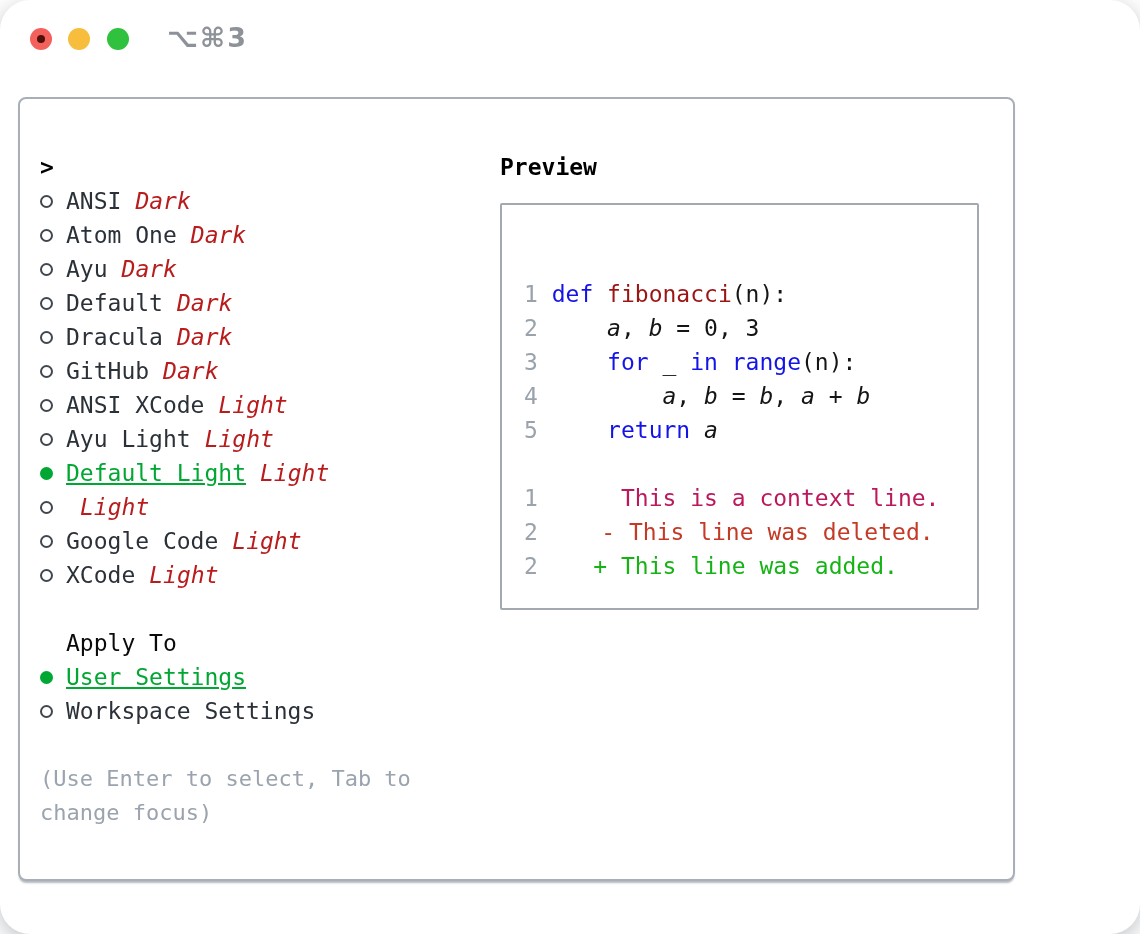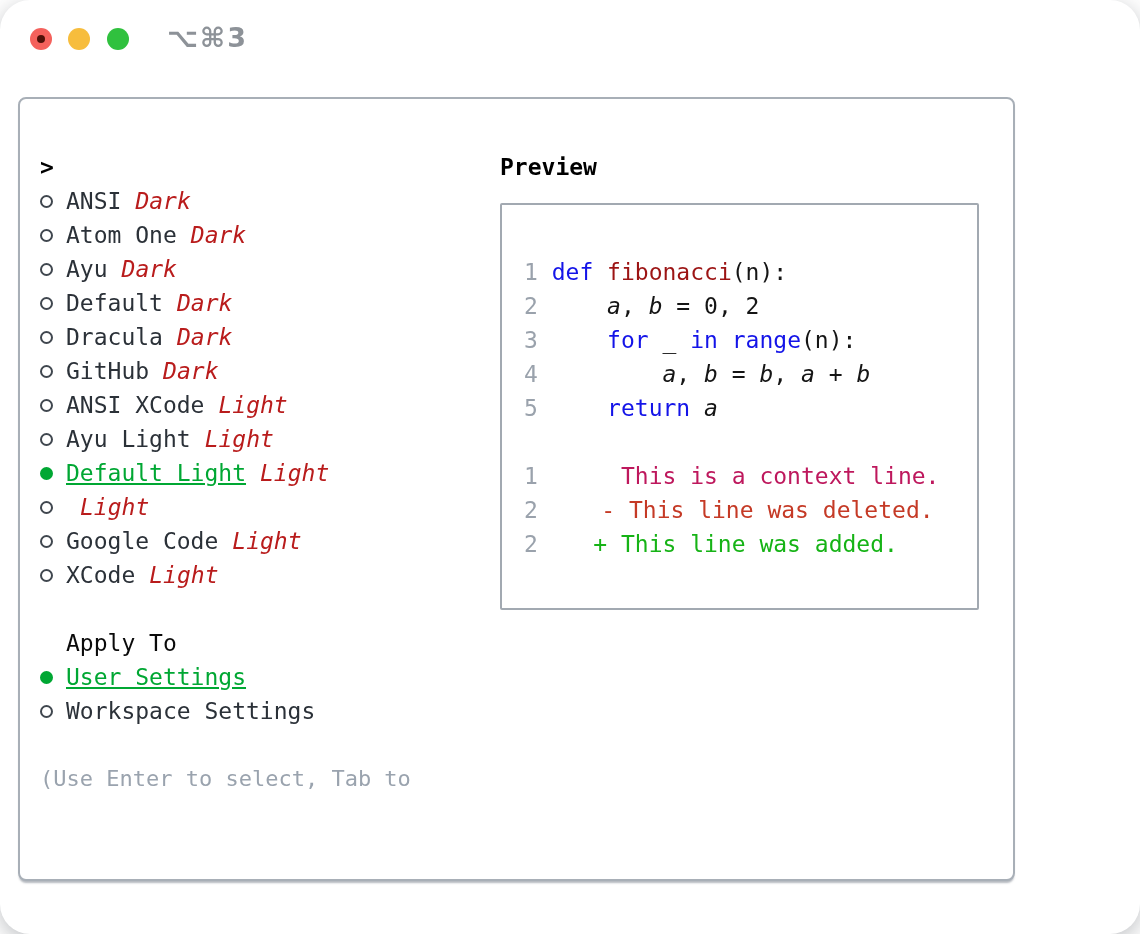--- a/index.html
+++ b/index.html
@@ -46,21 +46,21 @@
   .t-name.sel { color:#00a733;text-decoration:underline; }
   .t-variant { color:#b91c1c; margin-left:14px;font-style:italic; }
   .bold-label { color:#000; font-weight:bold; }
   .plain-label { color:#0a0a0a; }
   .hint { height:34px; line-height:34px; font-size:22px; color:#9aa3ae; white-space:pre; }
 
   
   .preview-box {
     margin-top:19px; width:479px; height:407px;
     border:2px solid #a2a9b1; border-radius:2px; background:#fff;
-    padding:50px 0 0 22px; overflow:hidden;
+    padding:72px 0 0 22px; overflow:hidden;
   }
   .cline { height:34px; line-height:34px; font-size:23px; white-space:pre; }
   .ln    { color:#9aa2ac; }
   .c-pl  { color:#151515; }
   .c-kw  { color:#1414e8; }
   .c-fn  { color:#9c1414; }
   .c-var { color:#151515; font-style:italic; }
   .c-ctx { color:#be185d; }
   .c-del { color:#c53a26;margin-left:8px; }
   .c-add { color:#16b316; }
@@ -110,31 +110,32 @@
 
       <div id="apply-items">
           <div class="row"><span class="marker"><span class="radio on"></span></span><span class="t-name sel">User Settings</span></div>
           <div class="row"><span class="marker"><span class="radio"></span></span><span class="t-name">Workspace Settings</span></div>
         </div>
 
       <div class="row spacer"></div>
 
       <div id="hint-lines">
           <div class="hint">(Use Enter to select, Tab to</div>
+          <div class="hint">change focus)</div>
         </div>
     </div>
 
     <div class="col-right">
       <div class="row">
         <span class="bold-label">Preview</span>
       </div>
       <div class="preview-box">
         <div id="code-lines">
             <div class="cline"><span class="ln">1 </span><span class="c-kw">def</span><span class="c-pl"> </span><span class="c-fn">fibonacci</span><span class="c-pl">(n):</span></div>
-            <div class="cline"><span class="ln">2 </span><span class="c-pl">    </span><span class="c-var">a</span><span class="c-pl">, </span><span class="c-var">b</span><span class="c-pl"> = 0, 2</span></div>
+            <div class="cline"><span class="ln">2 </span><span class="c-pl">    </span><span class="c-var">a</span><span class="c-pl">, </span><span class="c-var">b</span><span class="c-pl"> = 0, 3</span></div>
             <div class="cline"><span class="ln">3 </span><span class="c-pl">    </span><span class="c-kw">for</span><span class="c-pl"> _ </span><span class="c-kw">in</span><span class="c-pl"> </span><span class="c-kw">range</span><span class="c-pl">(n):</span></div>
             <div class="cline"><span class="ln">4 </span><span class="c-pl">        </span><span class="c-var">a</span><span class="c-pl">, </span><span class="c-var">b</span><span class="c-pl"> = </span><span class="c-var">b</span><span class="c-pl">, </span><span class="c-var">a</span><span class="c-pl"> + </span><span class="c-var">b</span></div>
             <div class="cline"><span class="ln">5 </span><span class="c-pl">    </span><span class="c-kw">return</span><span class="c-pl"> </span><span class="c-var">a</span></div>
             <div class="cline"><span class="ln"></span></div>
             <div class="cline"><span class="ln">1 </span><span class="c-ctx">     This is a context line.</span></div>
             <div class="cline"><span class="ln">2 </span><span class="c-pl">   </span><span class="c-del">- This line was deleted.</span></div>
             <div class="cline"><span class="ln">2 </span><span class="c-pl">   </span><span class="c-add">+ This line was added.</span></div>
           </div>
       </div>
     </div>

